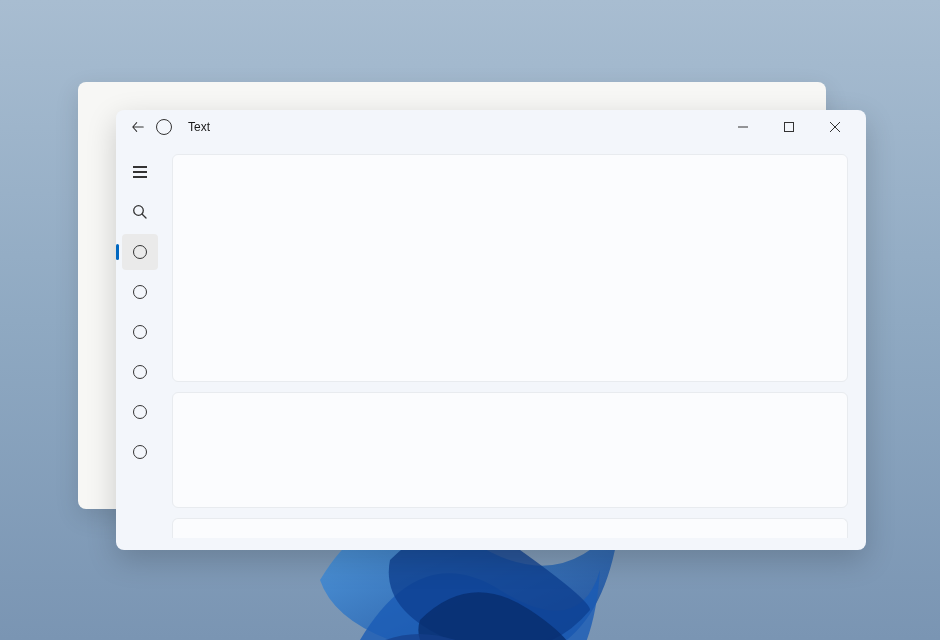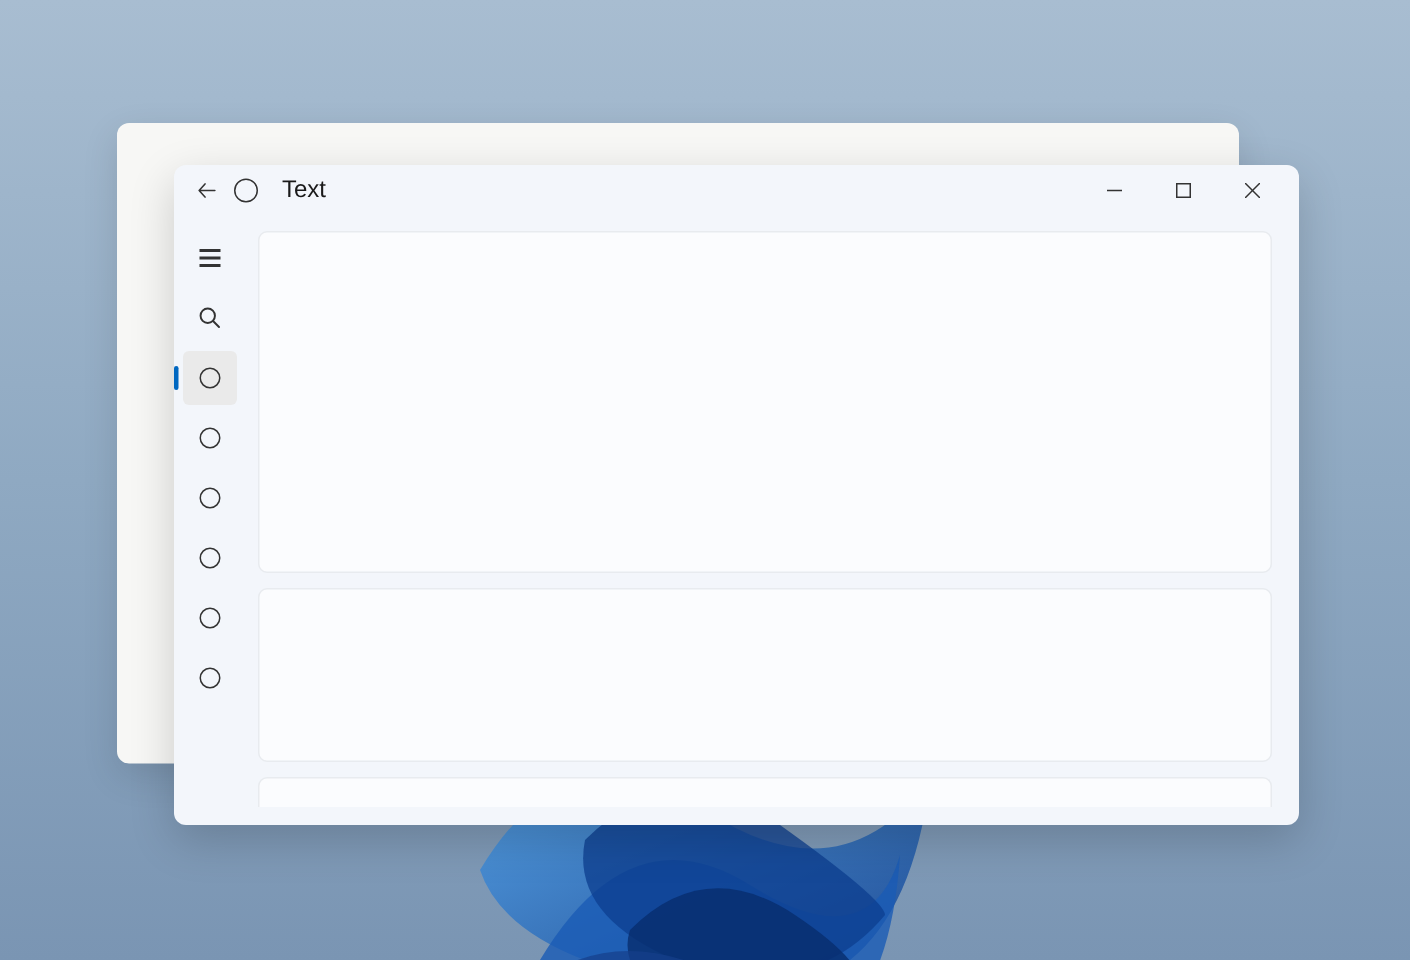--- a/index.html
+++ b/index.html
@@ -82,21 +82,21 @@
     }
     
     .app-icon {
       width: 16px;
       height: 16px;
       border: 1.5px solid #333;
       border-radius: 50%;
     }
     
     .app-title {
-      font-size: 16px;
+      font-size: 12px;
       color: #1a1a1a;
       margin-left: 6px;
     }
     
     .titlebar-right {
       margin-left: auto;
       display: flex;
       align-items: center;
     }
     

